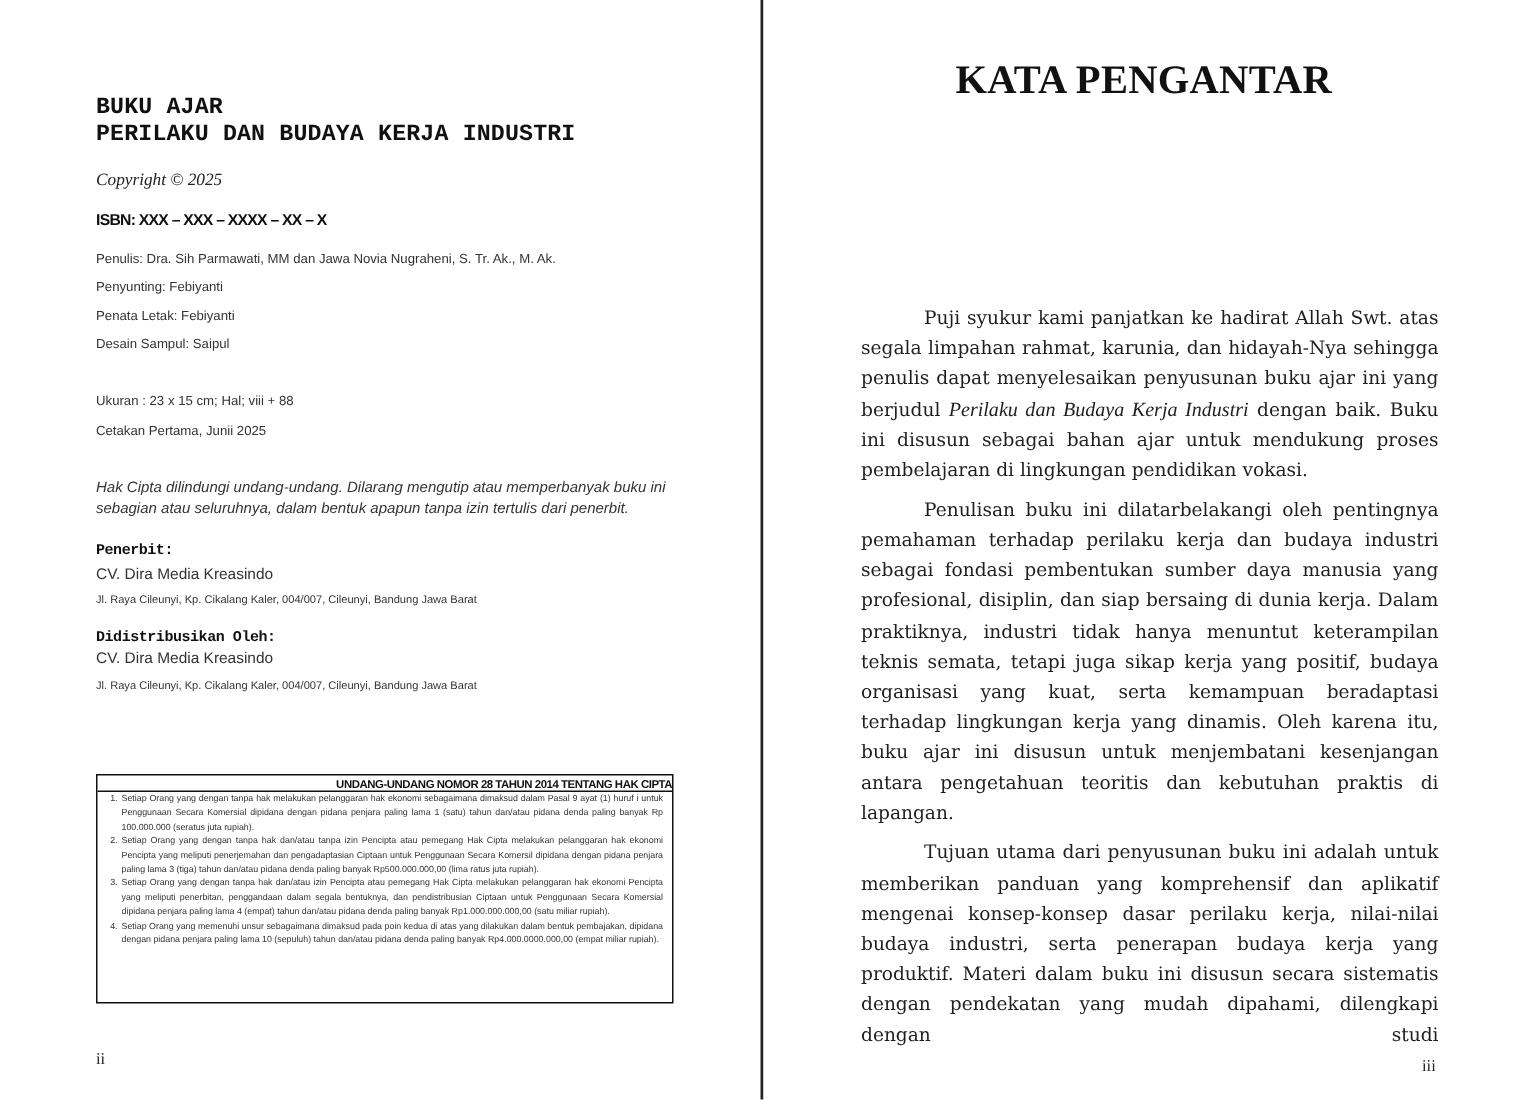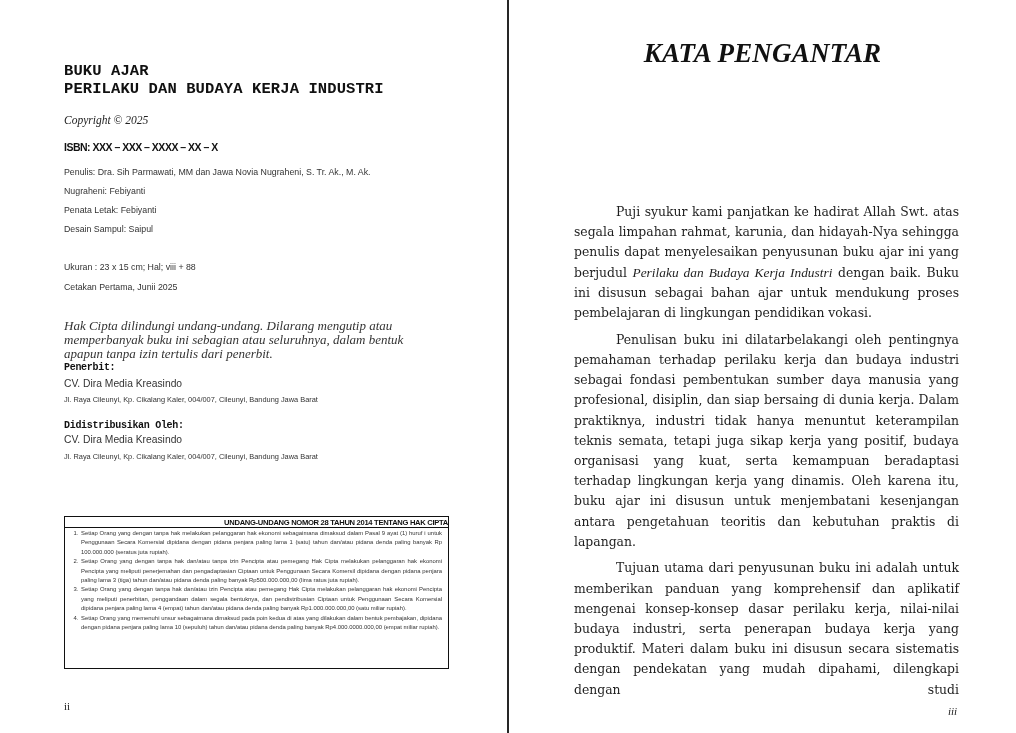--- a/index.html
+++ b/index.html
@@ -2,21 +2,21 @@
 <html><head>
 <meta charset="utf-8">
 <style>
   html, body { margin: 0; padding: 0; }
   body {
     width: 1016px; height: 733px; background: #ffffff; position: relative; overflow: hidden;
     color: #1a1a1a;
   }
   .page { position: absolute; top: 0; height: 733px; background: #fff; }
   .page-left { left: 0; width: 508px; }
-  .page-right { left: 509px; width: 411px; font-style: italic; }
+  .page-right { left: 509px; width: 411px; }
   .divider { position: absolute; left: 507px; top: 0; width: 2px; height: 733px; background: #262626; }
 
   .book-title {
     position: absolute; left: 64px; top: 62px; margin: 0;
     font-family: Liberation Mono, monospace; font-weight: bold; font-size: 15.5px; line-height: 18px;
     color: #111; letter-spacing: 0.1px;
   }
   .copyright {
     position: absolute; left: 64px; top: 114px;
     font-family: "Liberation Serif", serif; font-style: italic; font-size: 11.5px; color: #222;
@@ -25,21 +25,21 @@
     position: absolute; left: 64px; top: 141px;
     font-family: "Liberation Sans", sans-serif; font-weight: bold; font-size: 10.5px; color: #111;
     letter-spacing: -0.5px;
   }
   .meta {
     position: absolute; left: 64px;
     font-family: "Liberation Sans", sans-serif; font-size: 8.8px; color: #333; white-space: nowrap;
   }
   .notice {
     position: absolute; left: 64px; top: 319px; width: 380px;
-    font-family: Liberation Serif, serif; font-style: italic; font-size: 13px; line-height: 14px; color: #333;
+    font-family: Liberation Sans, sans-serif; font-style: italic; font-size: 10px; line-height: 14px; color: #333;
   }
   .pub-head {
     position: absolute; left: 64px;
     font-family: Liberation Mono, monospace; font-weight: bold; font-size: 10px; color: #111; letter-spacing: -0.3px;
   }
   .pub-name {
     position: absolute; left: 64px;
     font-family: "Liberation Sans", sans-serif; font-size: 10.3px; color: #333;
   }
   .pub-addr {
@@ -84,21 +84,21 @@
 
 <div class="page page-left">
   <h1 class="book-title">
     <span>BUKU AJAR</span><br>
     <span>PERILAKU DAN BUDAYA KERJA INDUSTRI</span>
   </h1>
   <div class="copyright">Copyright © 2025</div>
   <div class="isbn">ISBN: XXX – XXX – XXXX – XX – X</div>
 
   <div class="meta" style="top:167px">Penulis: Dra. Sih Parmawati, MM dan Jawa Novia Nugraheni, S. Tr. Ak., M. Ak.</div>
-  <div class="meta" style="top:186px">Nugraheni: Febiyanti</div>
+  <div class="meta" style="top:186px">Penyunting: Febiyanti</div>
   <div class="meta" style="top:205px">Penata Letak: Febiyanti</div>
   <div class="meta" style="top:224px">Desain Sampul: Saipul</div>
 
   <div class="meta" style="top:262px">Ukuran : 23 x 15 cm; Hal; viii + 88</div>
   <div class="meta" style="top:282px">Cetakan Pertama, Junii 2025</div>
 
   <div class="notice">Hak Cipta dilindungi undang-undang. Dilarang mengutip atau memperbanyak buku ini sebagian atau seluruhnya, dalam bentuk apapun tanpa izin tertulis dari penerbit.</div>
 
   <div class="pub-head" style="top:362px">Penerbit:</div>
   <div class="pub-name" style="top:378px">CV. Dira Media Kreasindo</div>

